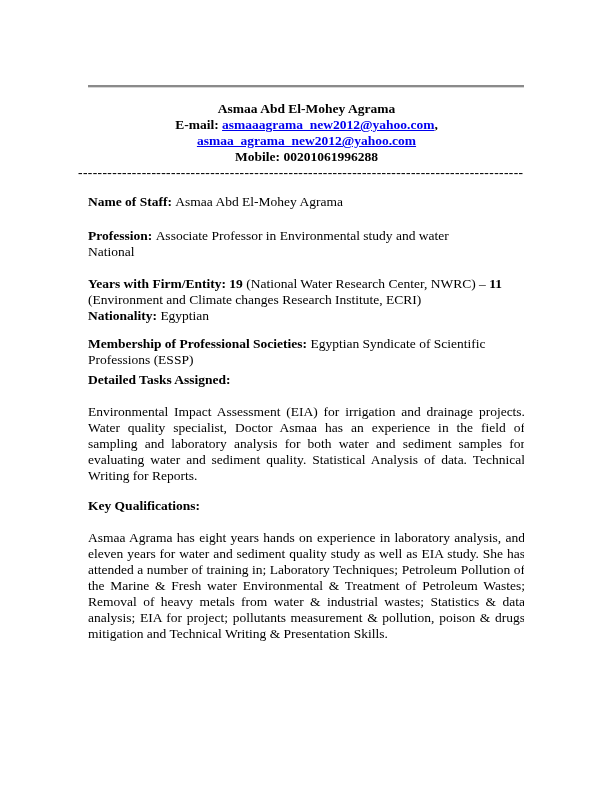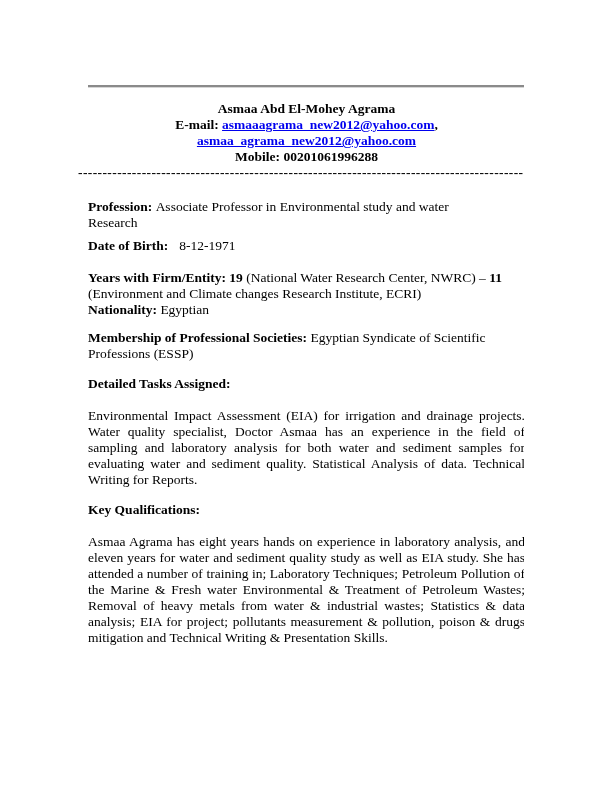--- a/index.html
+++ b/index.html
@@ -35,45 +35,45 @@
   }
   p{margin:0;}
   .b{font-weight:bold;}
   .block{display:block;}
   .dob-value{margin-left:11px;}
   .f-name{margin-top:13px;}
   .f-profession{margin-top:18px;}
   .f-dob{margin-top:7px;}
   .f-years{margin-top:16px;}
   .f-membership{margin-top:12px;}
-  .h-detailed{margin-top:14px;font-weight:bold;}
+  .h-detailed{margin-top:4px;font-weight:bold;}
   .para{text-align:justify;margin-top:16px;}
   .h-key{margin-top:14px;font-weight:bold;}
 </style>
 </head>
 <body>
 
 <div class="page">
   <div class="content">
 
     <div class="top-rule"></div>
 
     <div class="header">
       <span class="line">Asmaa Abd El-Mohey Agrama</span>
       <span class="line"><span>E-mail: </span><a href="#" class="email-link">asmaaagrama_new2012@yahoo.com</a><span>,</span></span>
       <span class="line"><a href="#" class="email-link">asmaa_agrama_new2012@yahoo.com</a></span>
       <span class="line"><span>Mobile: </span><span>00201061996288</span></span>
     </div>
 
     <div class="dashes">----------------------------------------------------------------------------------------------------</div>
 
+    <p class="f-name"><span class="b">Name of Staff: </span><span>Asmaa Abd El-Mohey Agrama</span></p>
 
-    <p class="f-profession"><span class="b">Profession: </span><span>Associate Professor in Environmental study and water</span><span class="block">Research</span></p>
+    <p class="f-profession"><span class="b">Profession: </span><span>Associate Professor in Environmental study and water</span><span class="block">National</span></p>
 
-    <p class="f-dob"><span class="b">Date of Birth:</span><span class="dob-value">8-12-1971</span></p>
 
     <p class="f-years"><span class="b">Years with Firm/Entity: </span><span class="b">19</span><span> (National Water Research Center, NWRC) – </span><span class="b">11</span><span> (Environment and Climate changes Research Institute, ECRI)</span></p>
 
     <p><span class="b">Nationality: </span><span>Egyptian</span></p>
 
     <p class="f-membership"><span class="b">Membership of Professional Societies: </span><span>Egyptian Syndicate of Scientific Professions (ESSP)</span></p>
 
     <p class="h-detailed">Detailed Tasks Assigned:</p>
     <p class="para">Environmental Impact Assessment (EIA) for irrigation and drainage projects. Water quality specialist, Doctor Asmaa has an experience in the field of sampling and laboratory analysis for both water and sediment samples for evaluating water and sediment quality.  Statistical Analysis of data.  Technical Writing for Reports.</p>
 

